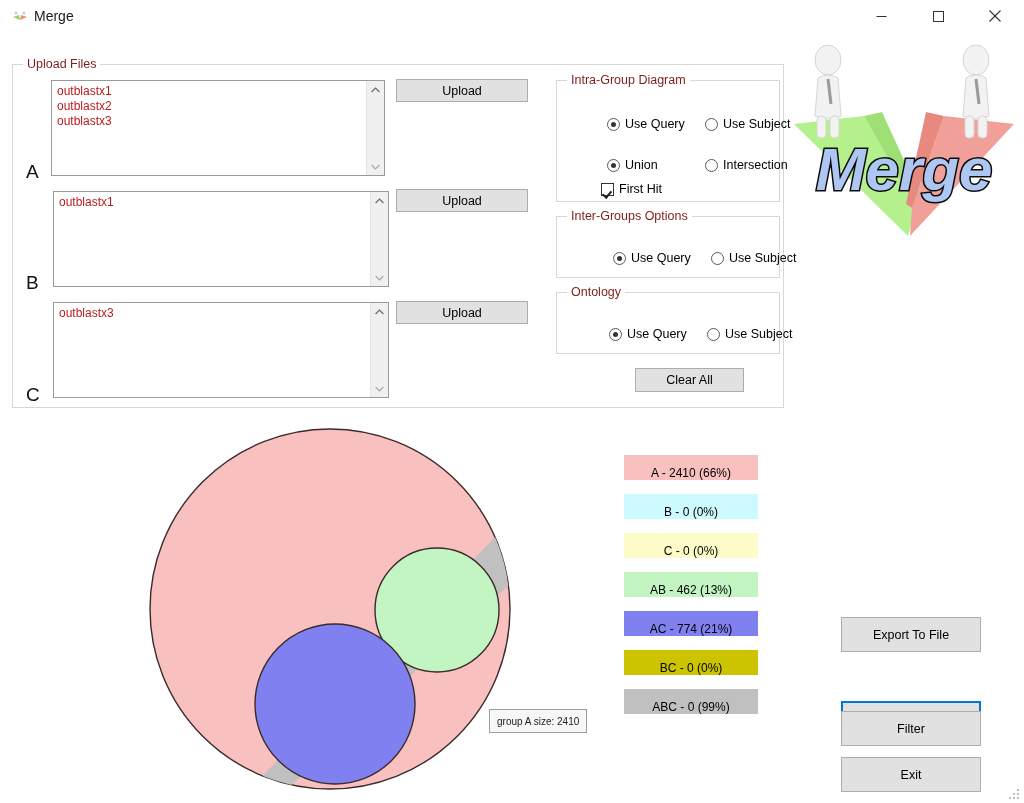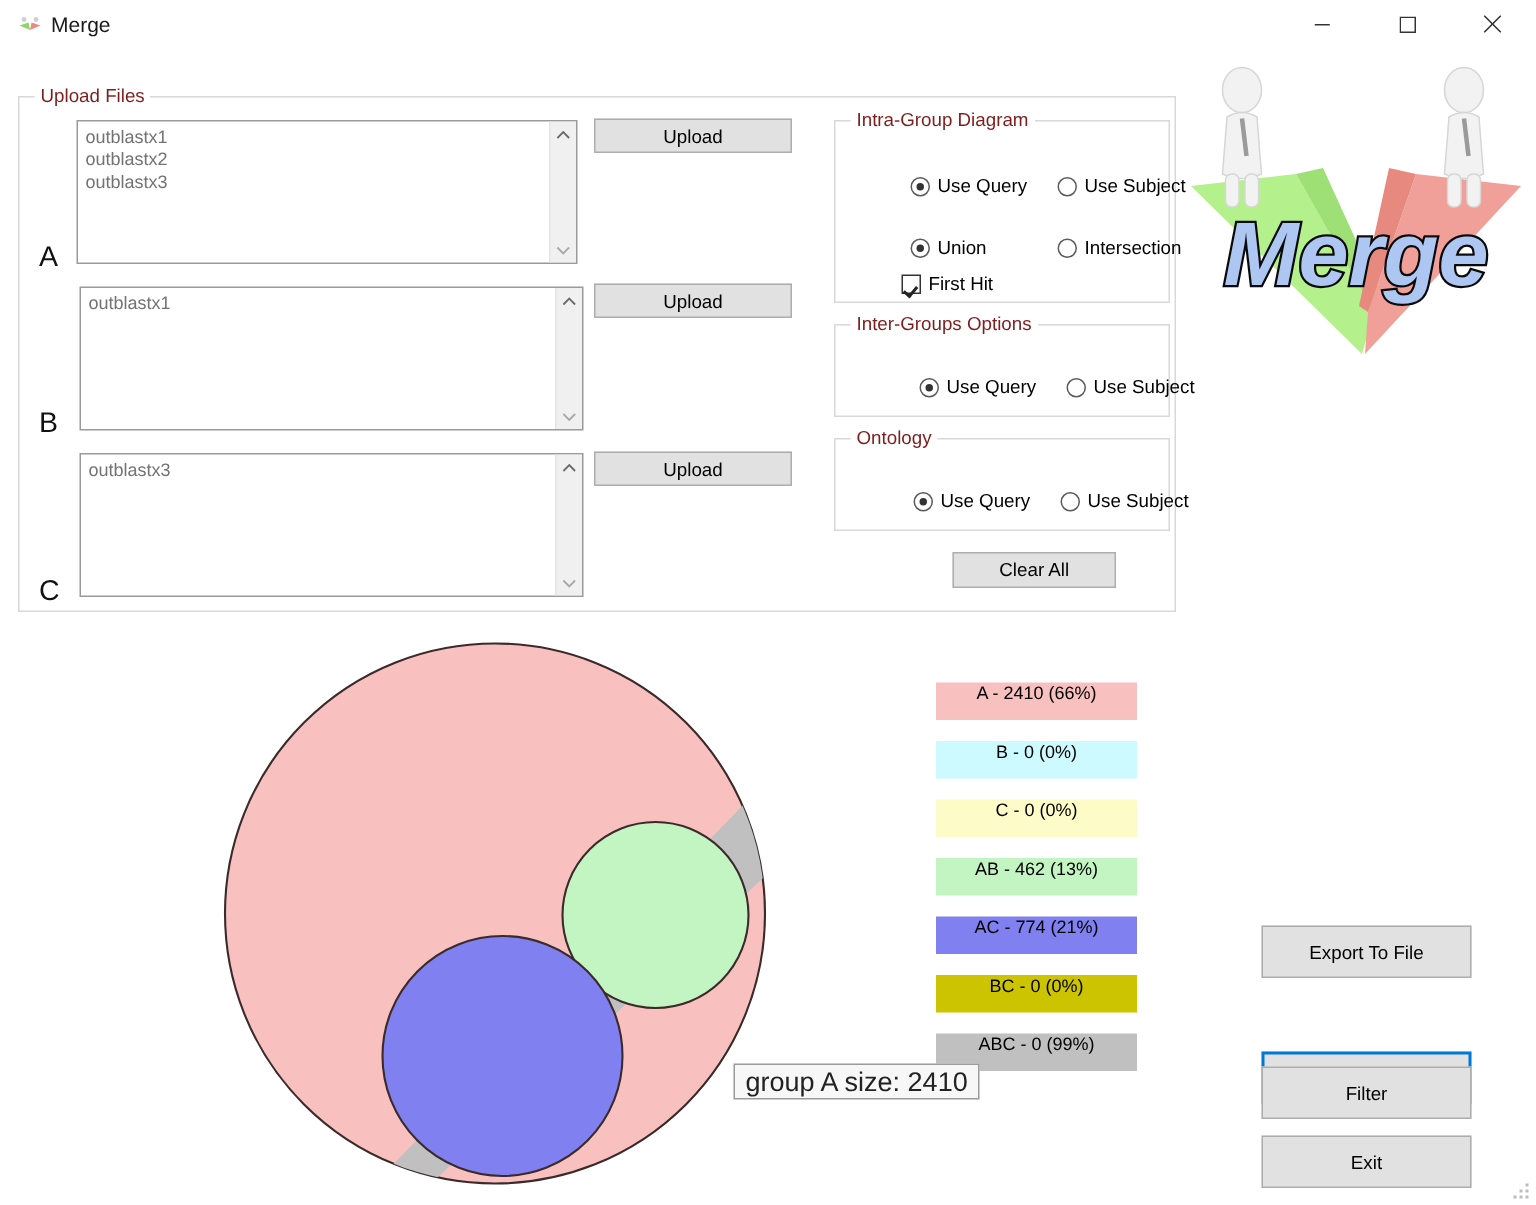--- a/index.html
+++ b/index.html
@@ -82,21 +82,21 @@
     border: 1px solid #9a9a9a;
     background: #ffffff;
     overflow: hidden;
   }
   .textarea-lines {
     position: absolute;
     left: 5px; top: 3px;
     right: 20px;
     font-size: 12px;
     line-height: 15px;
-    color: #737373;
+    color: #b91c1c;
     white-space: pre;
   }
   .scrollbar {
     position: absolute;
     right: 0; top: 0; bottom: 0;
     width: 17px;
     background: #f0f0f0;
     border-left: 1px solid #e4e4e4;
   }
   .sb-arrow {
@@ -195,40 +195,40 @@
     position: absolute;
     left: 624px; top: 455px;
     width: 134px;
   }
   .legend-item {
     position: relative;
     width: 134px;
     height: 25px;
     margin-bottom: 14px;
     display: flex;
-    align-items: flex-start;
+    align-items: flex-end;
     justify-content: center;
     font-size: 12px;
     color: #000;
     white-space: nowrap;
     font-family: "Liberation Sans", sans-serif;
   }
 
   
   #tooltip {
     position: absolute;
     left: 489px; top: 709px;
     height: 24px;
     box-sizing: border-box;
     padding: 0 7px;
     background: #f7f7f7;
     border: 1px solid #9b9b9b;
     display: flex;
     align-items: center;
-    font-size: 18px;
+    font-size: 10px;
     color: #222;
     white-space: nowrap;
   }
 
   
   #btn-export  { left: 841px; top: 617px; width: 140px; height: 35px; }
   #btn-venn    { left: 841px; top: 665px; width: 140px; height: 35px; }
   #btn-filter  { left: 841px; top: 711px; width: 140px; height: 35px; }
   #btn-exit    { left: 841px; top: 757px; width: 140px; height: 35px; }
 

